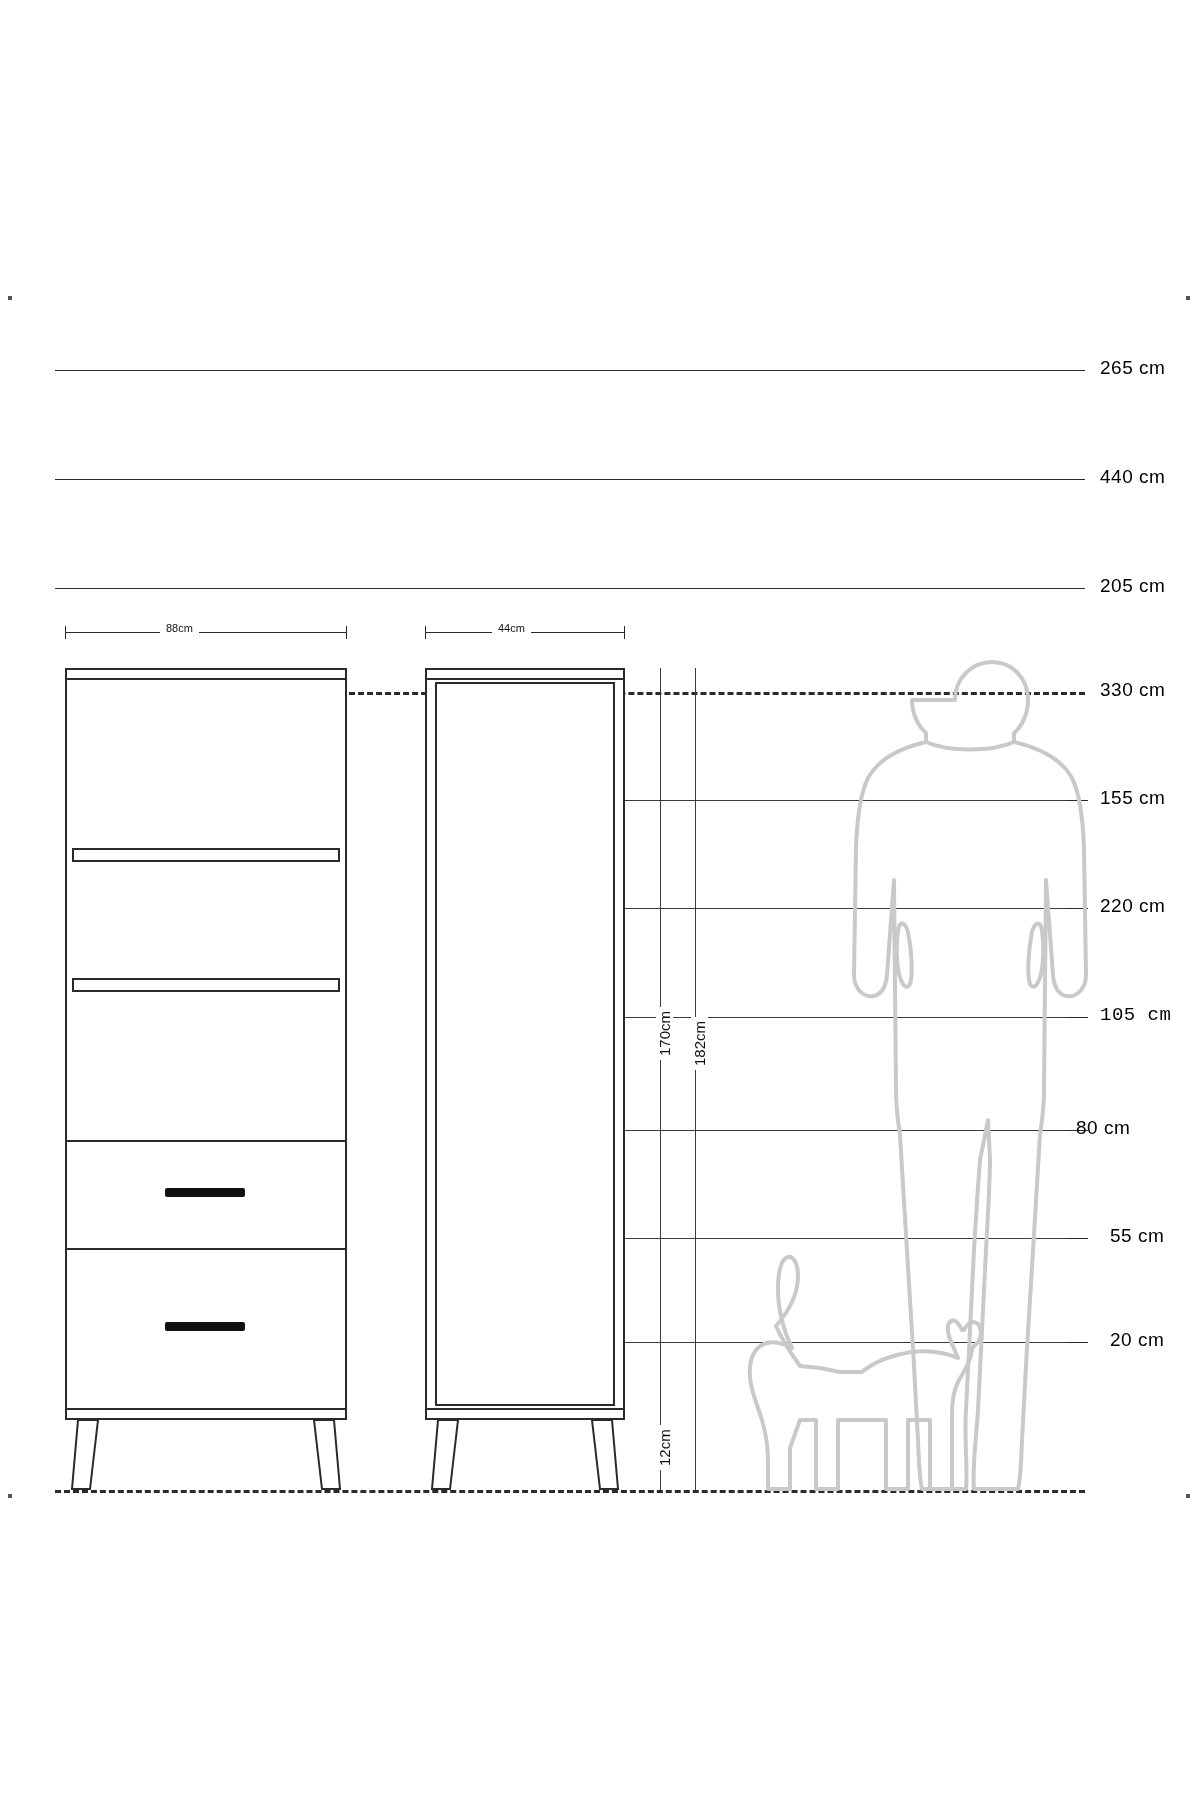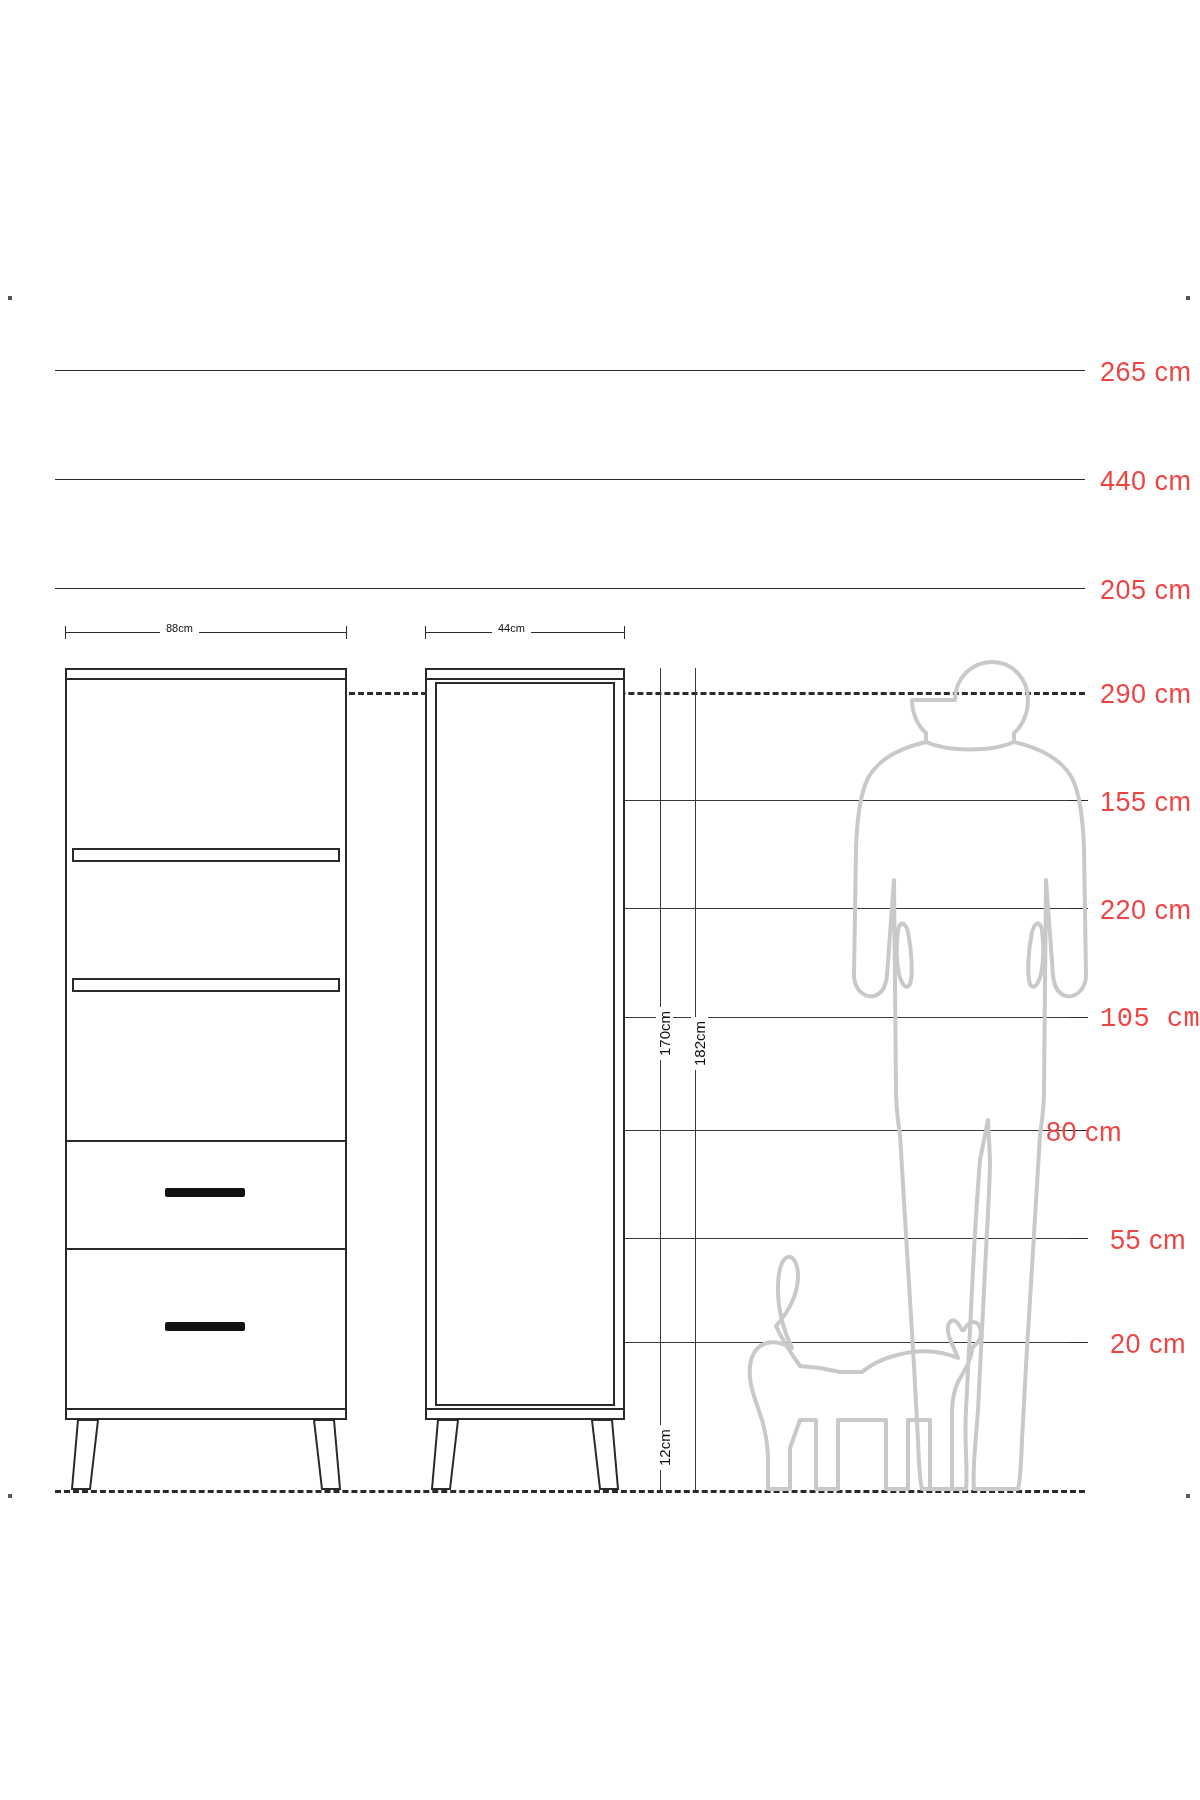--- a/index.html
+++ b/index.html
@@ -19,23 +19,23 @@
     width: 1200px;
     height: 1800px;
   }
   .hline {
     position: absolute;
     height: 0;
     border-top: 1.6px solid #2a2a2a;
   }
   .tick-label {
     position: absolute;
-    font-size: 27px;
+    font-size: 19px;
     letter-spacing: 0.5px;
-    color: #ef4444;
+    color: #000000;
     white-space: nowrap;
     text-align: left;
   }
   .thin-line {
     position: absolute;
     height: 0;
     border-top: 1.2px solid #3a3a3a;
   }
   .vline {
     position: absolute;
@@ -144,25 +144,25 @@
   <div class="hline" style="left:1068px; top:800px; width:20px;"></div>
   <div class="hline" style="left:1068px; top:908px; width:20px;"></div>
   <div class="hline" style="left:1068px; top:1017px; width:20px;"></div>
   <div class="hline" style="left:1068px; top:1130px; width:20px;"></div>
   <div class="hline" style="left:1068px; top:1238px; width:20px;"></div>
   <div class="hline" style="left:1068px; top:1342px; width:20px;"></div>
 
   <div class="tick-label" style="left:1100px; top:357px;">265 cm</div>
   <div class="tick-label" style="left:1100px; top:466px;">440 cm</div>
   <div class="tick-label" style="left:1100px; top:575px;">205 cm</div>
-  <div class="tick-label" style="left:1100px; top:679px;">290 cm</div>
+  <div class="tick-label" style="left:1100px; top:679px;">330 cm</div>
   <div class="tick-label" style="left:1100px; top:787px;">155 cm</div>
   <div class="tick-label" style="left:1100px; top:895px;">220 cm</div>
   <div class="tick-label" style="left:1100px; top:1004px;font-family:Liberation Mono, monospace;">105 cm</div>
-  <div class="tick-label" style="left:1046px; top:1117px;">80 cm</div>
+  <div class="tick-label" style="left:1076px; top:1117px;">80 cm</div>
   <div class="tick-label" style="left:1110px; top:1225px;">55 cm</div>
   <div class="tick-label" style="left:1110px; top:1329px;">20 cm</div>
 
   <div class="dimbar" style="left:65px; top:632px; width:282px;"></div>
   <div class="dimcap" style="left:65px; top:626px;"></div>
   <div class="dimcap" style="left:346px; top:626px;"></div>
   <div class="dimtext" style="left:160px; top:622px;">88cm</div>
 
   <div class="dimbar" style="left:425px; top:632px; width:200px;"></div>
   <div class="dimcap" style="left:425px; top:626px;"></div>

